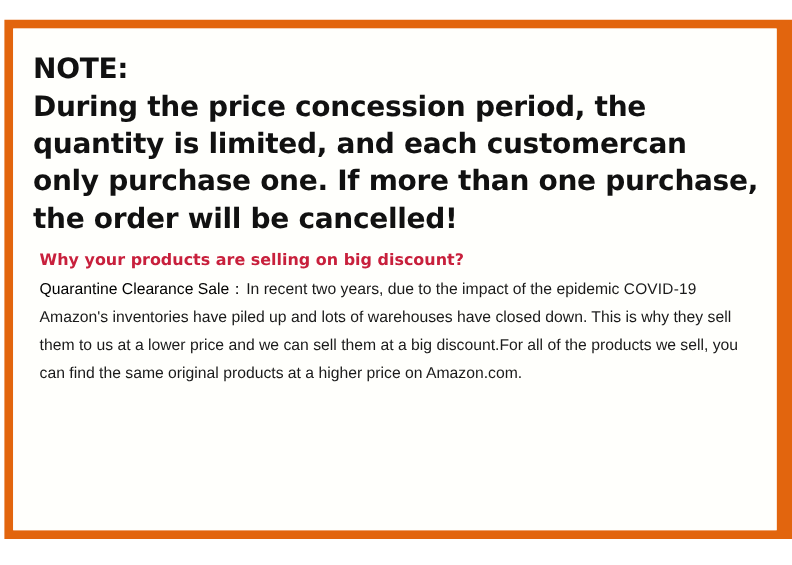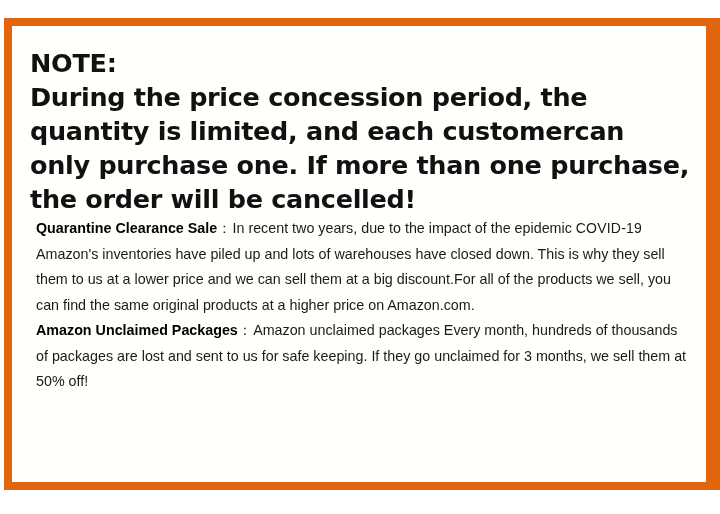--- a/index.html
+++ b/index.html
@@ -70,21 +70,21 @@
     margin: 0 0 0 6px;
     font-family: "Liberation Sans", sans-serif;
     font-size: 14.3px;
     line-height: 25.5px;
     color: #1a1a1a;
   }
   .body-block p {
     margin: 0;
   }
   .term {
-    font-weight: bold;
+    font-weight: normal;
     color: #000000;
   }
   .colon {
     font-weight: normal;
     letter-spacing: 1px;
   }
   .smallcaps {
     font-size: 14px;
     letter-spacing: 0.2px;
   }
@@ -93,25 +93,25 @@
 <body>
 
 <div class="canvas">
 
   <div class="note-frame">
     <div class="note-inner">
 
       <div class="headline">NOTE:
 During the price concession period, the quantity is limited, and each customercan only purchase one. If more than one purchase, the order will be cancelled!</div>
 
+      <div class="sub-heading">Why your products are selling on big discount?</div>
 
       <div class="body-block">
 
         <p><span class="term">Quarantine Clearance Sale</span><span class="colon">：</span><span>In recent two years, due to the impact of the epidemic </span><span class="smallcaps">COVID-19</span><span> Amazon's inventories have piled up and lots of warehouses have closed down. This is why they sell them to us at a lower price and we can sell them at a big discount.For all of the products we sell, you can find the same original products at a higher price on Amazon.com.</span></p>
 
-        <p><span class="term">Amazon Unclaimed Packages</span><span class="colon">：</span><span>Amazon unclaimed packages   Every month, hundreds of thousands of packages are lost and sent to us for safe keeping. If they go unclaimed for 3 months, we sell them at 50% off!</span></p>
 
       </div>
 
     </div>
   </div>
 
 </div>
 
 </body></html>

